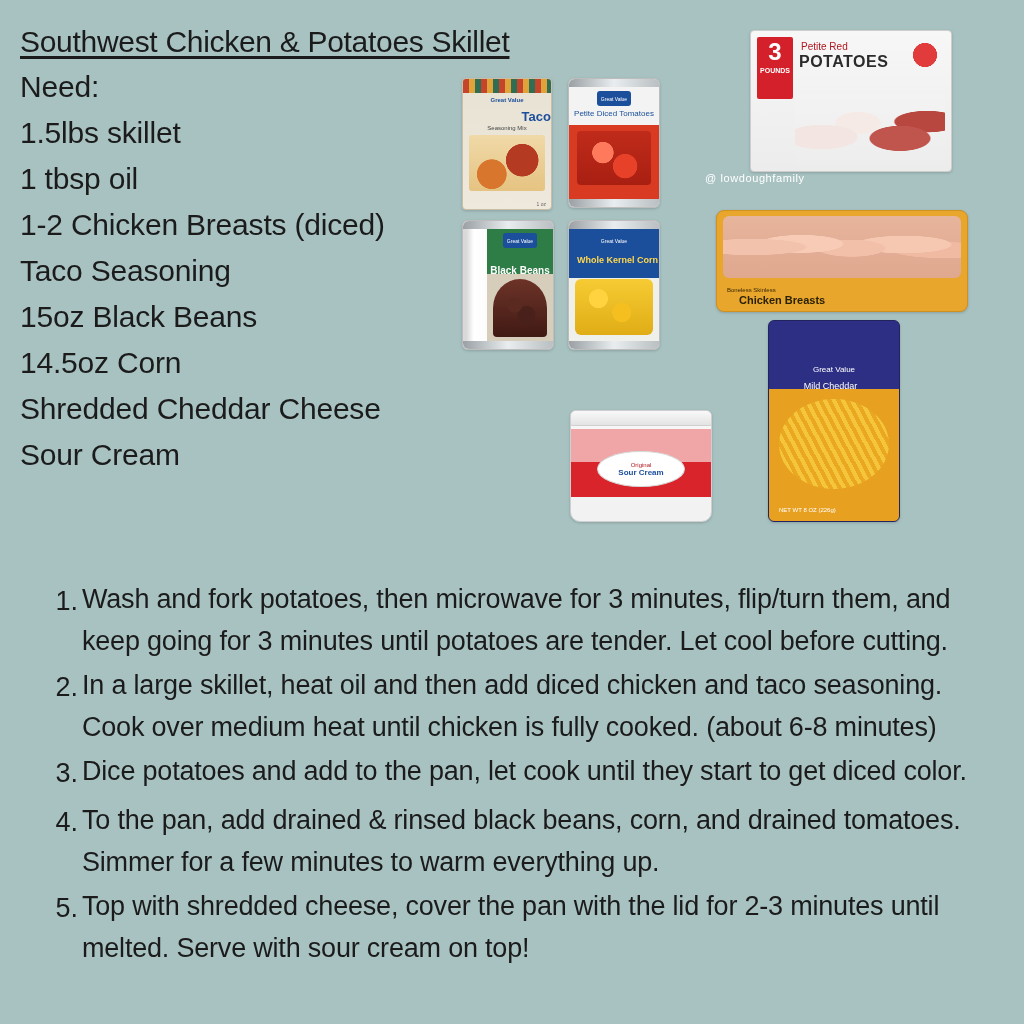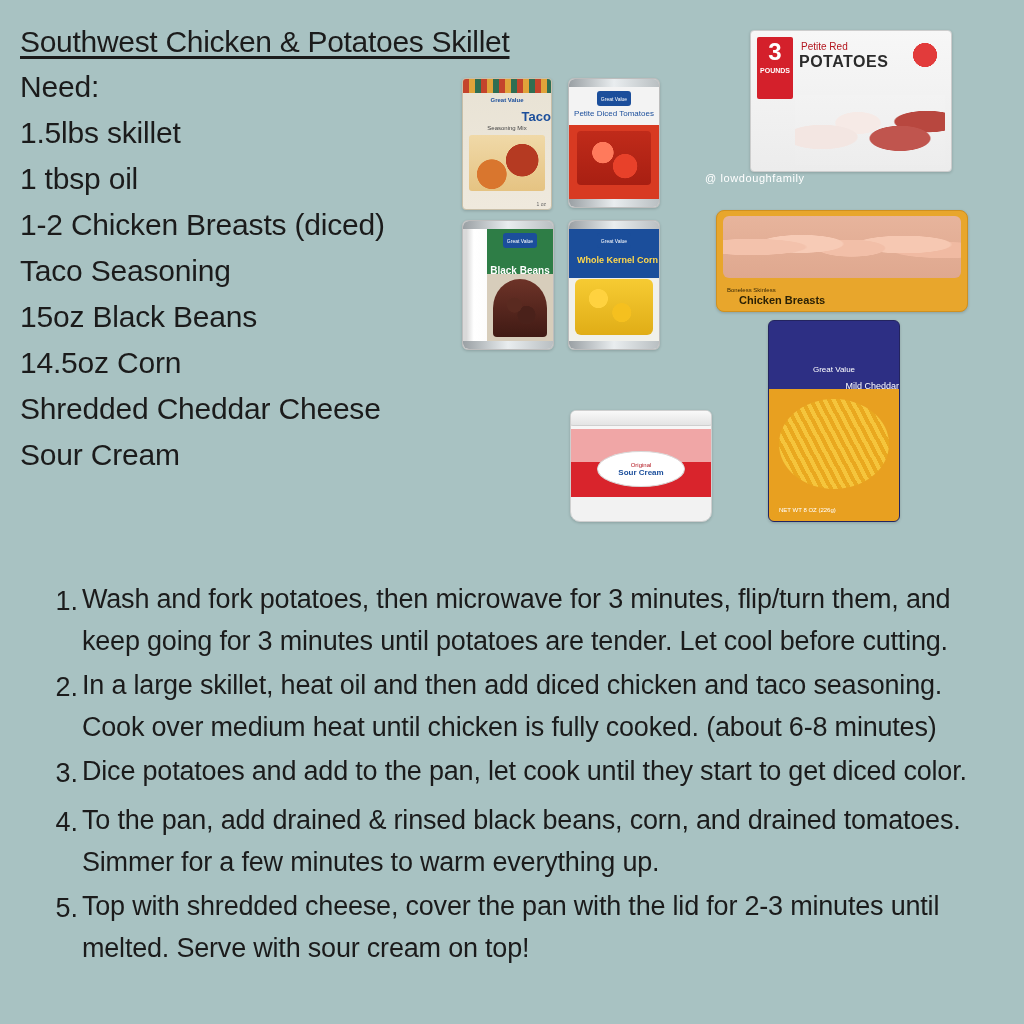--- a/index.html
+++ b/index.html
@@ -203,21 +203,21 @@
   .cheese {
     left: 318px; top: 300px; width: 130px; height: 200px;
     background: linear-gradient(#2d2f84 0 34%, #e8a020 34% 100%);
     border-radius: 6px; border: 1px solid #23245f;
   }
   .cheese .gv {
     position: absolute; top: 44px; left: 50%; transform: translateX(-50%);
     font-size: 8px; color: #fff;
   }
   .cheese .nm {
-    position: absolute; top: 60px; left: 0; right: 0; text-align: right;
+    position: absolute; top: 60px; left: 0; right: 7px; text-align: center;
     font-size: 9px; color: #fff;
   }
   .cheese .shred {
     position: absolute; left: 10px; right: 10px; top: 78px; height: 90px; border-radius: 50%;
     background: repeating-linear-gradient(62deg,#f5c53c 0 4px,#e9a81f 4px 8px);
   }
   .cheese .wt { position: absolute; bottom: 8px; left: 10px; font-size: 6px; color: #fff; }
 
   
   .sourcream {

